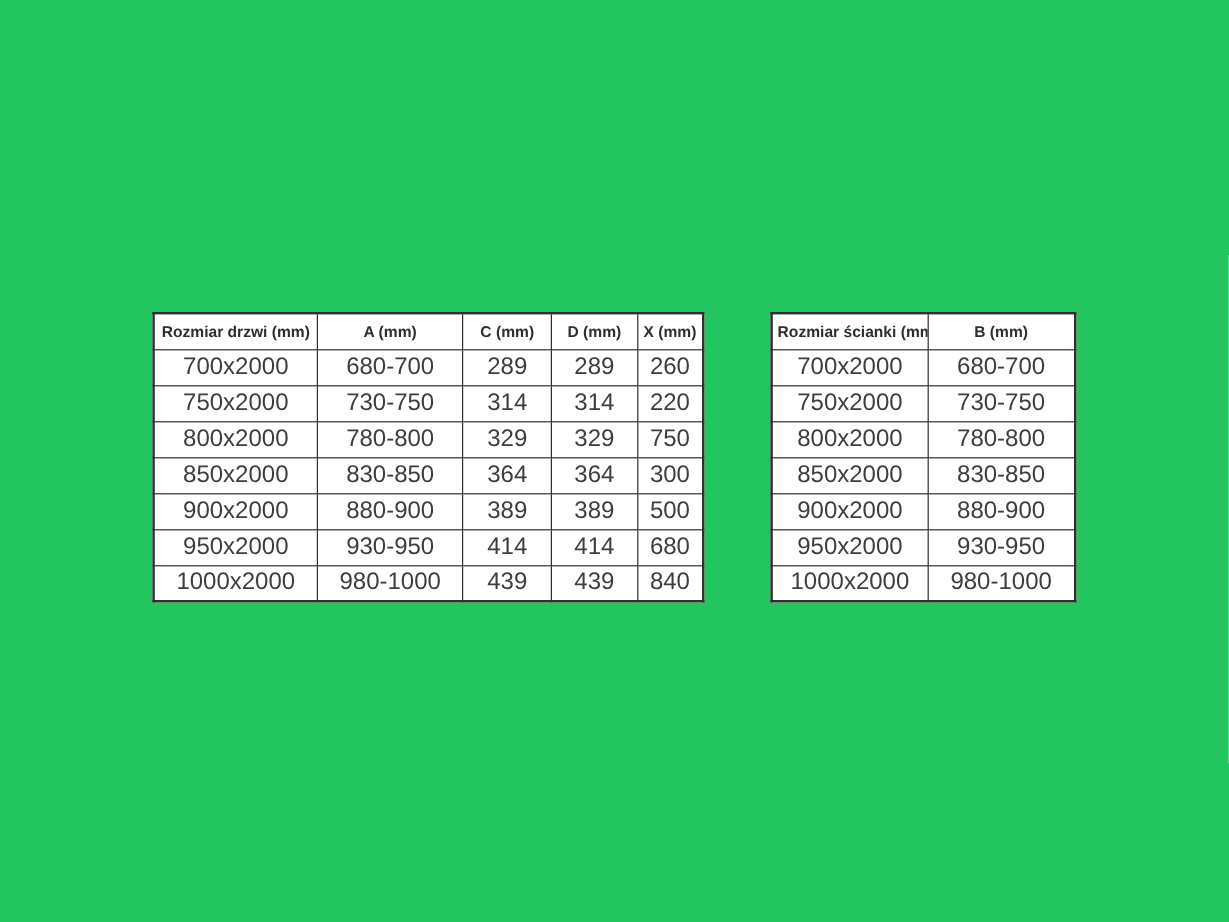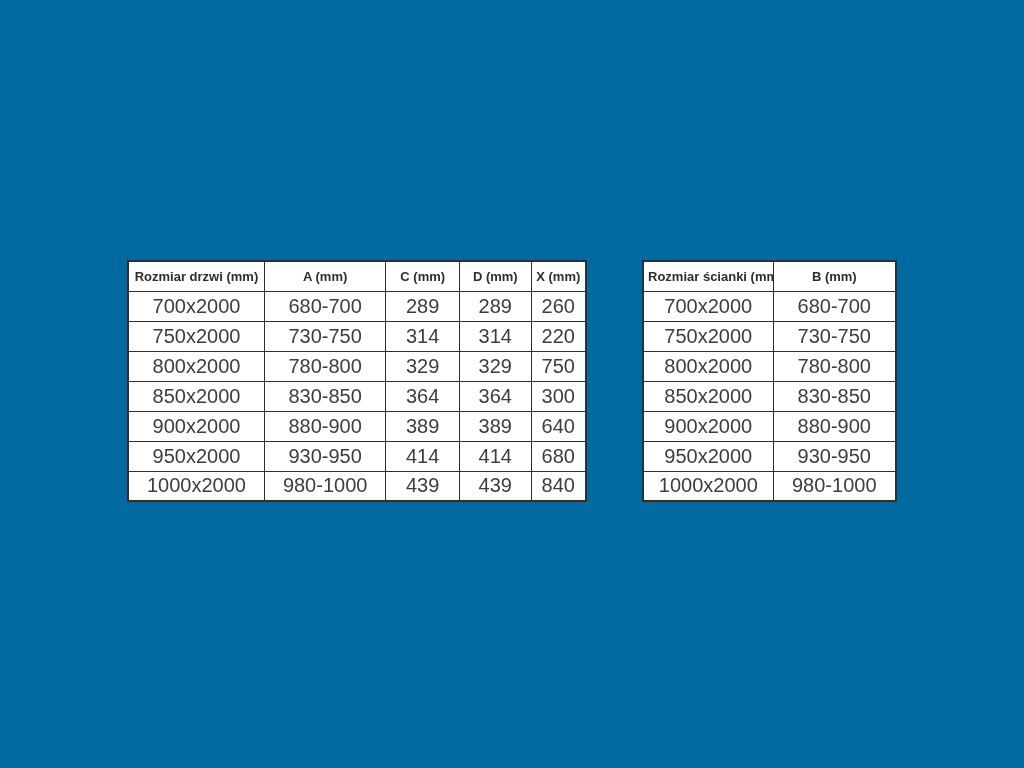--- a/index.html
+++ b/index.html
@@ -7,21 +7,21 @@
     width: 1024px;
     height: 768px;
     background: #ffffff;
     font-family: "Liberation Sans", sans-serif;
     overflow: hidden;
   }
   .canvas {
     position: relative;
     width: 1024px;
     height: 768px;
-    background: #0369a1;
+    background: #22c55e;
   }
   table.spec {
     position: absolute;
     border-collapse: collapse;
     table-layout: fixed;
     background: #ffffff;
     border: 2px solid #2f2f2f;
   }
   table.spec th, table.spec td {
     border: 1px solid #2f2f2f;
@@ -102,21 +102,21 @@
           <td>830-850</td>
           <td>364</td>
           <td>364</td>
           <td>300</td>
         </tr>
         <tr>
           <td>900x2000</td>
           <td>880-900</td>
           <td>389</td>
           <td>389</td>
-          <td>640</td>
+          <td>500</td>
         </tr>
         <tr>
           <td>950x2000</td>
           <td>930-950</td>
           <td>414</td>
           <td>414</td>
           <td>680</td>
         </tr>
         <tr>
           <td>1000x2000</td>

